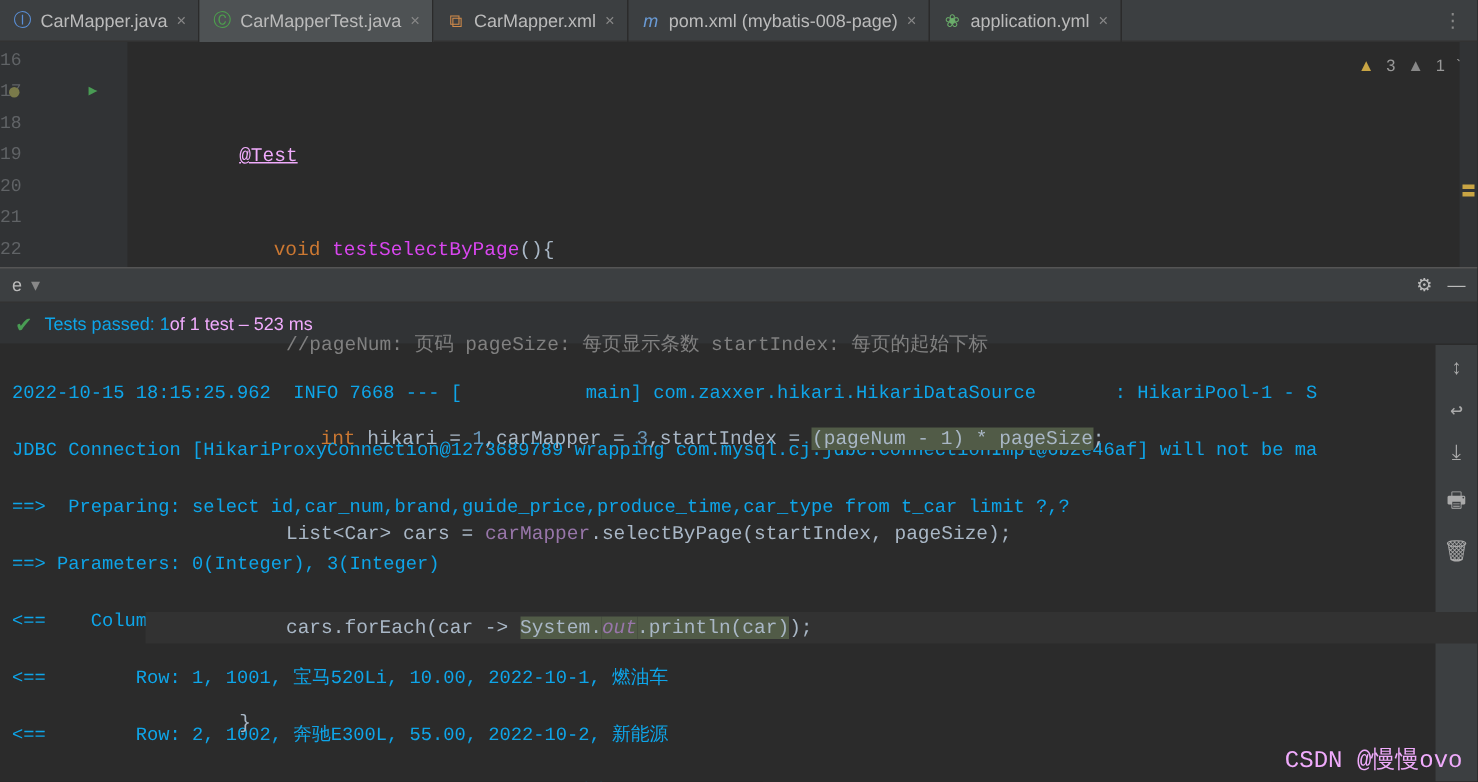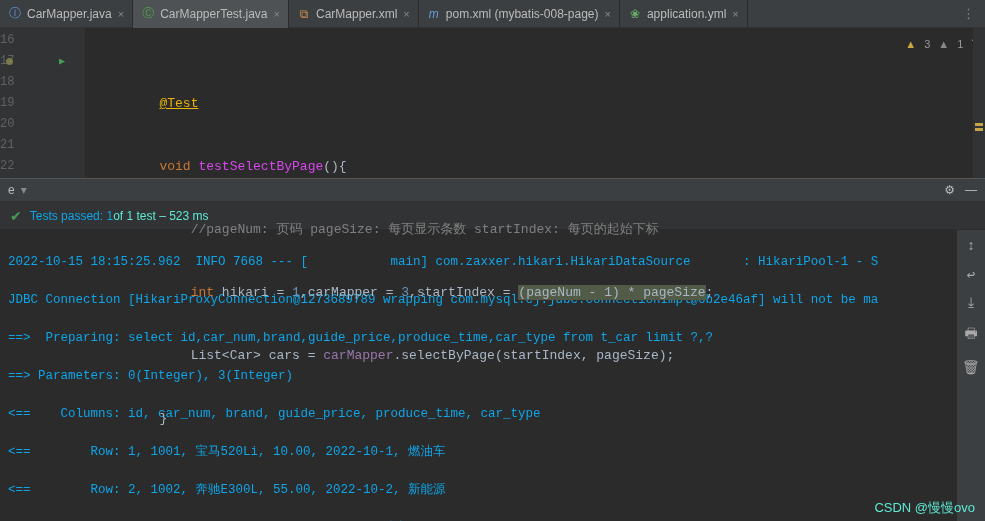--- a/index.html
+++ b/index.html
@@ -55,22 +55,22 @@
 .vcs-dot { position: absolute; left: 6px; top: 7px; width: 7px; height: 7px; border-radius: 50%; background: #7a7a4a; }
 .code {
   flex: 1;
   padding-top: 2px;
   padding-left: 12px;
   line-height: 21px;
   white-space: pre;
   position: relative;
 }
 .code-line { height: 21px; }
-.k-anno { color: #eab308; text-decoration: underline; }
-.k-kw { color: #cc7832; }
+.k-anno { color: #f0abfc; text-decoration: underline; }
+.k-kw { color: #cc7832; margin-left: 23px; }
 .k-fn { color: #d946ef; }
 .k-cm { color: #808080; }
 .k-num { color: #6897bb; }
 .k-var { color: #9876aa; }
 .k-id { color: #a9b7c6; }
 .k-op { color: #a9b7c6; }
 .k-hi { background: #515b47; }
 .k-it { font-style: italic; color: #9876aa; }
 .caret-line { background: #323232; }
 .inspection {
@@ -105,21 +105,21 @@
   align-items: center;
   height: 28px;
   background: #313335;
   padding: 0 10px;
   font-size: 12px;
   font-family: sans-serif;
   color: #bbb;
   border-bottom: 1px solid #2b2b2b;
 }
 .check { color: #499c54; margin-right: 8px; font-size: 14px; }
-.test-dim { color: #5eead4; }
+.test-dim { color: #f0abfc; }
 .console-wrap { display: flex; height: 291px; }
 .console {
   flex: 1;
   padding: 4px 8px;
   line-height: 19px;
   font-size: 12.5px;
   color: #0ea5e9;
   white-space: pre;
   overflow: hidden;
   background: #2b2b2b;
@@ -130,23 +130,23 @@
   display: flex;
   flex-direction: column;
   align-items: center;
   gap: 12px;
   padding-top: 8px;
 }
 .sidebar-icon { color: #aaa; font-size: 14px; cursor: pointer; }
 .watermark {
   position: absolute;
   bottom: 4px; right: 10px;
-  color: #5eead4;
-  font-size: 13px;
-  font-family: Liberation Sans, sans-serif;
+  color: #f0abfc;
+  font-size: 16px;
+  font-family: Liberation Mono, monospace;
 }
 </style>
 </head>
 <body>
 
 <div class="tabs">
   <div class="tab">
       <span class="tab-icon" style="color:#5a8fd6">Ⓘ</span>
       <span>CarMapper.java</span>
       <span class="tab-close">×</span>
@@ -184,20 +184,21 @@
     <div class="gutter-line"><span>21</span></div>
     <div class="gutter-line"><span>22</span></div>
   </div>
   <div class="code">
     <div class="inspection"><span class="warn-y">▲</span><span>3</span><span class="warn-g">▲</span><span>1</span><span>ˇ</span></div>
     <div class="code-line"><span class="k-op">        </span><span class="k-anno">@Test</span></div>
     <div class="code-line"><span class="k-op">        </span><span class="k-kw">void </span><span class="k-fn">testSelectByPage</span><span class="k-id">(){</span></div>
     <div class="code-line"><span class="k-op">            </span><span class="k-cm">//pageNum: 页码 pageSize: 每页显示条数 startIndex: 每页的起始下标</span></div>
     <div class="code-line"><span class="k-op">            </span><span class="k-kw">int </span><span class="k-id">hikari = </span><span class="k-num">1</span><span class="k-id">,carMapper = </span><span class="k-num">3</span><span class="k-id">,startIndex = </span><span class="k-id k-hi">(pageNum - 1) * pageSize</span><span class="k-id">;</span></div>
     <div class="code-line"><span class="k-op">            </span><span class="k-id">List&lt;Car&gt; cars = </span><span class="k-var">carMapper</span><span class="k-id">.selectByPage(startIndex, pageSize);</span></div>
+    <div class="code-line caret-line"><span class="k-op">            </span><span class="k-id">cars.forEach(car -&gt; </span><span class="k-id k-hi">System.</span><span class="k-it k-hi">out</span><span class="k-id k-hi">.println(car)</span><span class="k-id">);</span></div>
     <div class="code-line"><span class="k-op">        </span><span class="k-id">}</span></div>
   </div>
 </div>
 <div class="marker-bar">
   <div class="marker-y" style="top:95px"></div>
   <div class="marker-y" style="top:100px"></div>
 </div>
 
 <div class="tool-header">
   <span>e</span>

